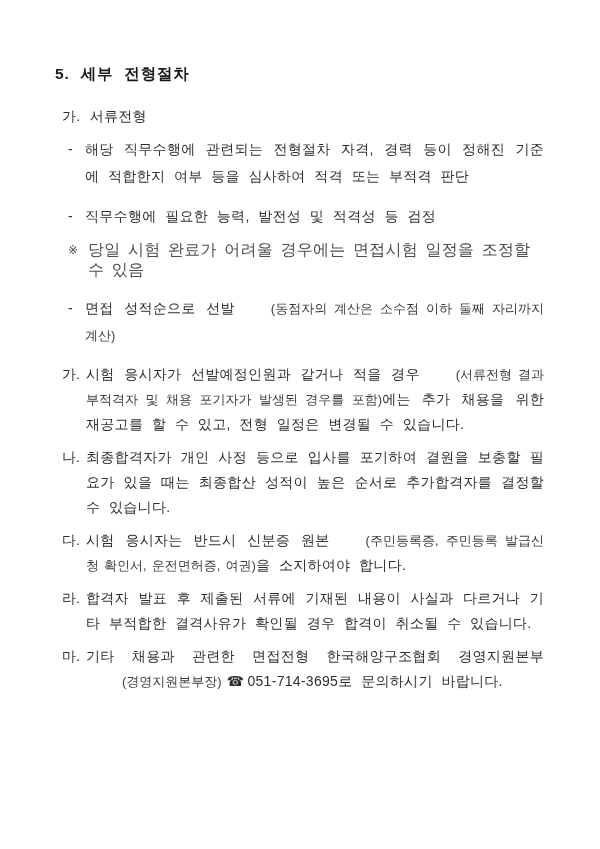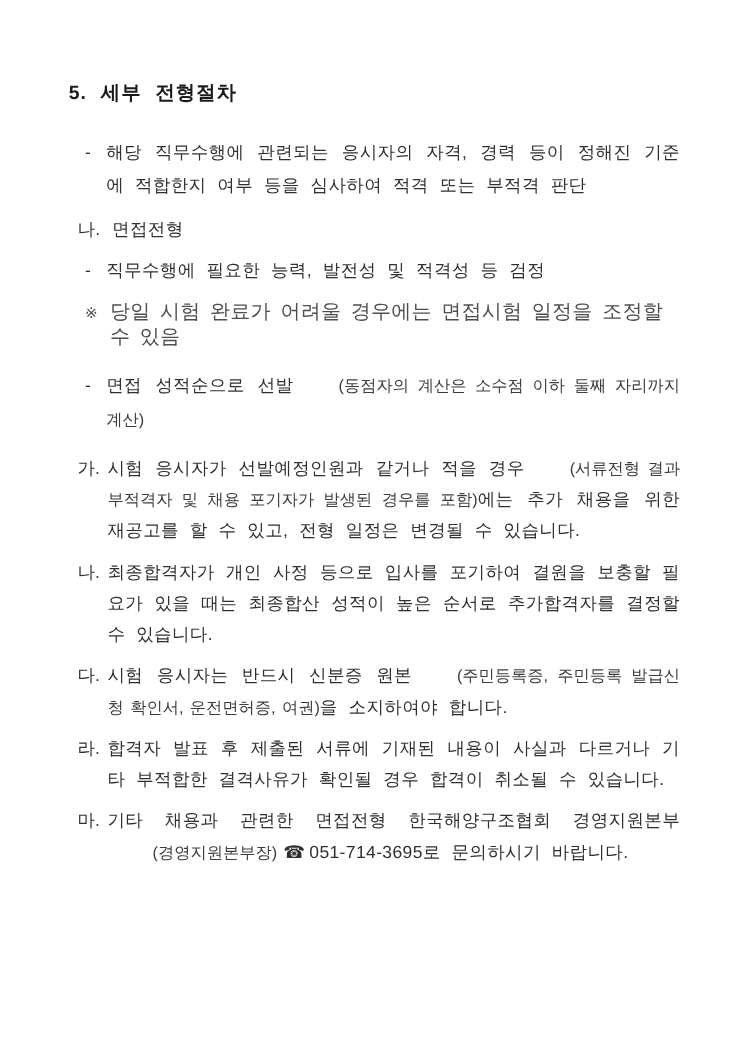--- a/index.html
+++ b/index.html
@@ -122,27 +122,27 @@
     font-size: 14px;
   }
 </style>
 </head>
 <body>
 
 <div class="page">
 
   <h2 class="sec-title">5. 세부 전형절차</h2>
 
+  <div class="sub-label">가. 서류전형</div>
 
   <div class="dash-row">
     <span class="marker">-</span>
-    <p class="text"><span>해당 직무수행에 관련되는 응시자의 자격, 경력 등이 정해진 기준에 적합한지 여부 등을 심사하여 적격 또는 부적격 판단</span></p>
+    <p class="text"><span>해당 직무수행에 관련되는 전형절차 자격, 경력 등이 정해진 기준에 적합한지 여부 등을 심사하여 적격 또는 부적격 판단</span></p>
   </div>
 
-  <div class="sub-label">나. 면접전형</div>
 
   <div class="dash-row">
     <span class="marker">-</span>
     <p class="text"><span>직무수행에 필요한 능력, 발전성 및 적격성 등 검정</span></p>
   </div>
 
   <div class="note-row">
     <span class="marker">※</span>
     <p class="text"><span>당일 시험 완료가 어려울 경우에는 면접시험 일정을 조정할 수 있음</span></p>
   </div>

